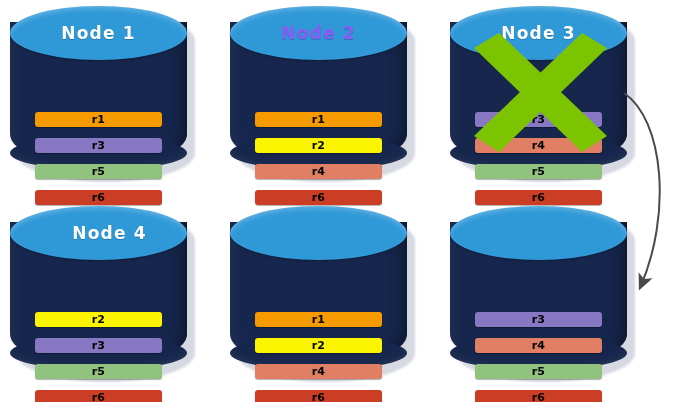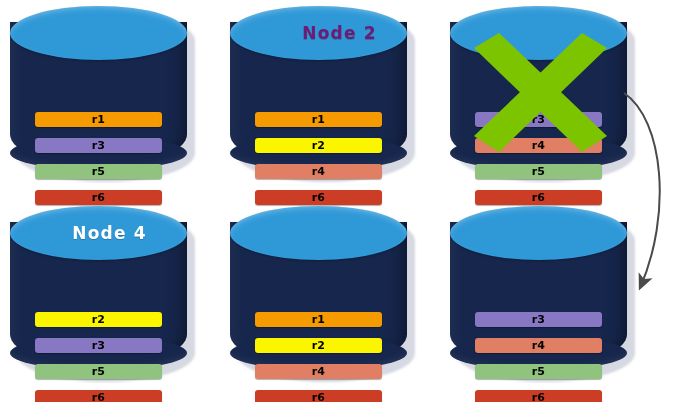--- a/index.html
+++ b/index.html
@@ -133,45 +133,47 @@
 <body>
 
 <div id="stage">
 
   <div id="nodes-layer">
       <div class="node" style="left: 10px; top: 6px;">
         <div class="node-shadow"></div>
         <div class="node-body" style="background: rgb(22, 38, 76);"></div>
         <div class="node-bottom-hl" style="background: rgb(22, 38, 76);"></div>
         <div class="node-top" style="background: rgb(47, 153, 216);"></div>
+        <div class="node-title" style="color: rgb(255, 255, 255);">Node 1</div>
         <div class="bars">
           <div class="bar" style="background: rgb(245, 155, 0);">r1</div>
           <div class="bar" style="background: rgb(136, 120, 195);">r3</div>
           <div class="bar" style="background: rgb(144, 196, 126);">r5</div>
           <div class="bar" style="background: rgb(203, 62, 37);">r6</div>
         </div>
       </div>
       <div class="node" style="left: 230px; top: 6px;">
         <div class="node-shadow"></div>
         <div class="node-body" style="background: rgb(22, 38, 76);"></div>
         <div class="node-bottom-hl" style="background: rgb(22, 38, 76);"></div>
         <div class="node-top" style="background: rgb(47, 153, 216);"></div>
-        <div class="node-title" style="color: #701a75; padding-left: 21px;">Node 2</div>
+        <div class="node-title" style="color: #8b5cf6;">Node 2</div>
         <div class="bars">
           <div class="bar" style="background: rgb(245, 155, 0);">r1</div>
           <div class="bar" style="background: rgb(251, 245, 0);">r2</div>
           <div class="bar" style="background: rgb(224, 127, 99);">r4</div>
           <div class="bar" style="background: rgb(203, 62, 37);">r6</div>
         </div>
       </div>
       <div class="node" style="left: 450px; top: 6px;">
         <div class="node-shadow"></div>
         <div class="node-body" style="background: rgb(22, 38, 76);"></div>
         <div class="node-bottom-hl" style="background: rgb(22, 38, 76);"></div>
         <div class="node-top" style="background: rgb(47, 153, 216);"></div>
+        <div class="node-title" style="color: rgb(255, 255, 255);">Node 3</div>
         <div class="bars">
           <div class="bar" style="background: rgb(136, 120, 195);">r3</div>
           <div class="bar" style="background: rgb(224, 127, 99);">r4</div>
           <div class="bar" style="background: rgb(144, 196, 126);">r5</div>
           <div class="bar" style="background: rgb(203, 62, 37);">r6</div>
         </div>
         <svg class="fail-x" viewBox="0 0 185 176">
           <g fill="#7DC400">
             <polygon points="24,42 49,27 157,130 132,146"></polygon>
             <polygon points="132,27 157,42 49,146 24,130"></polygon>

